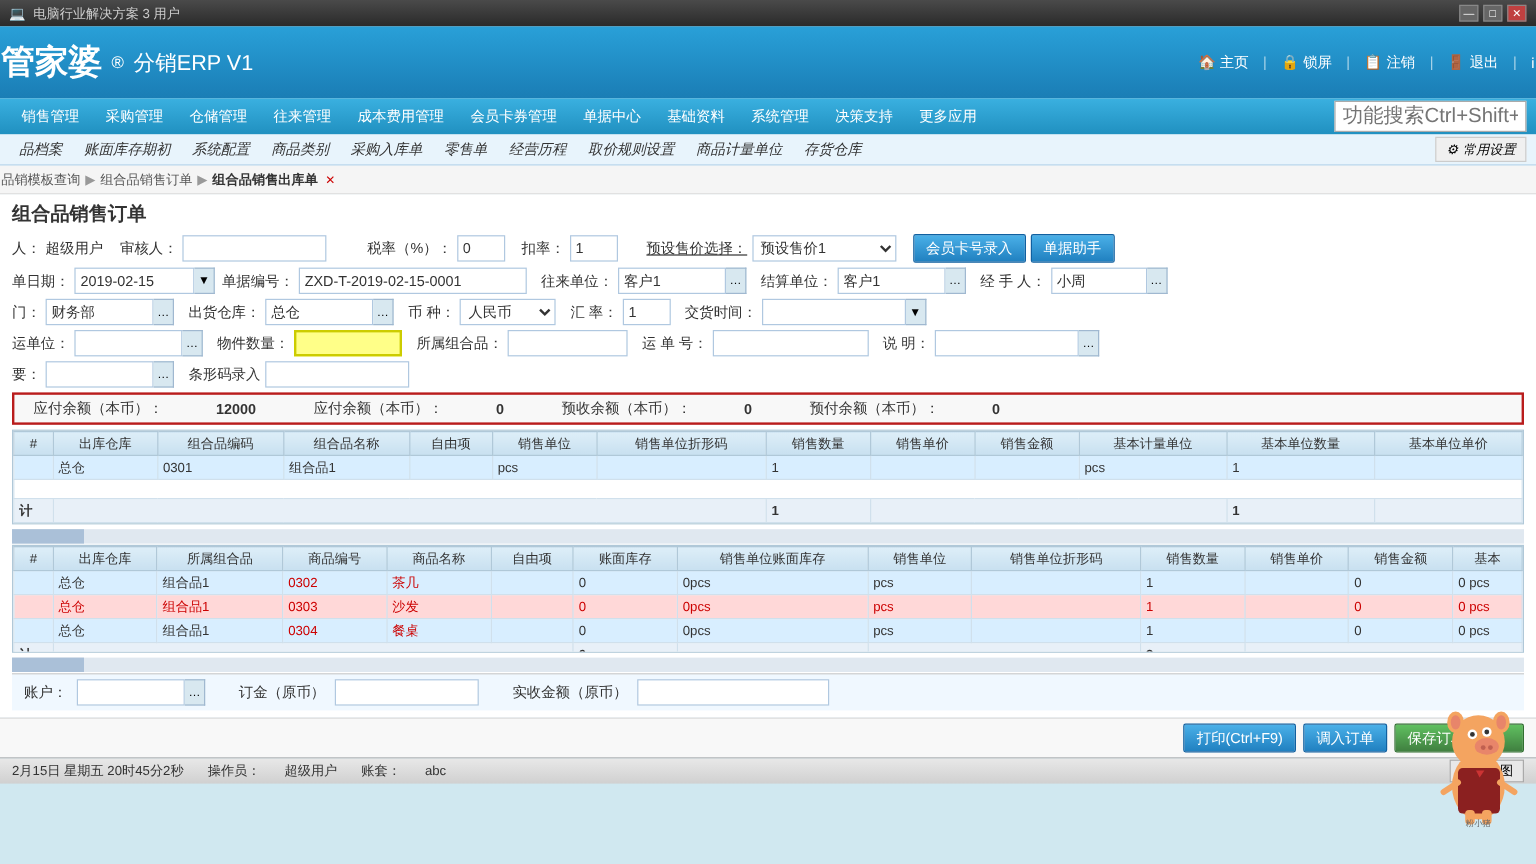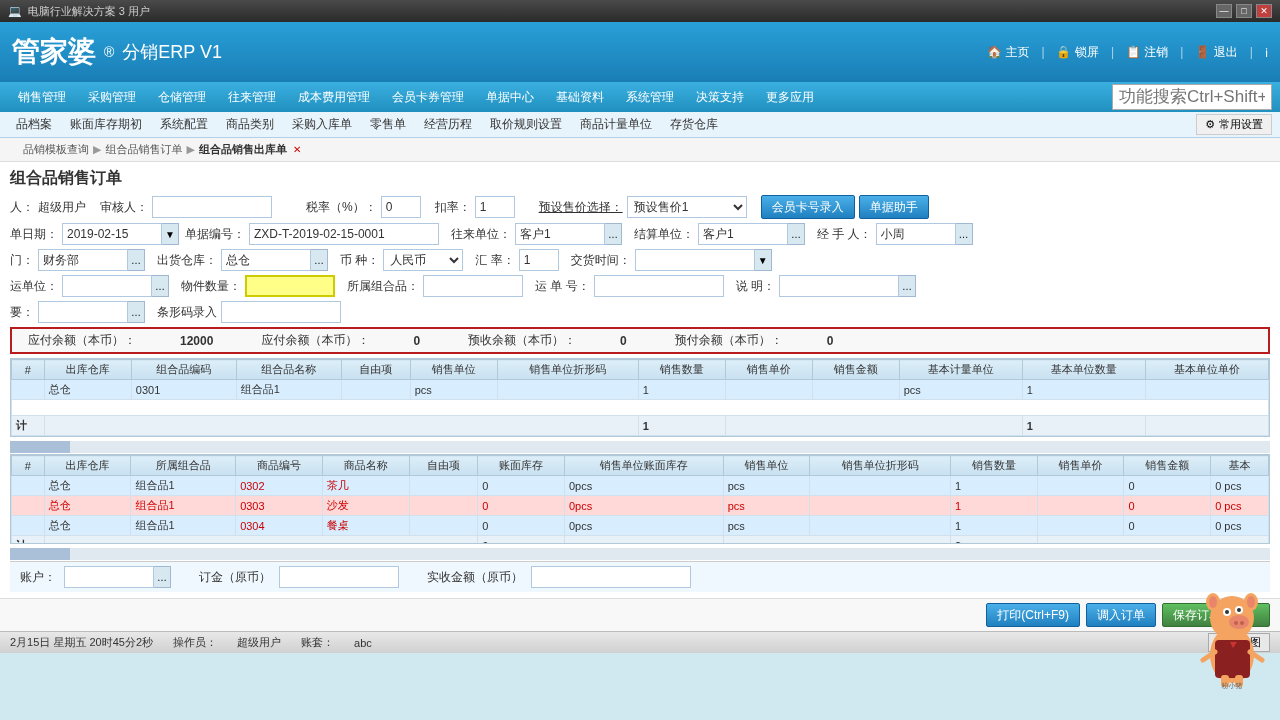--- a/index.html
+++ b/index.html
@@ -5,40 +5,40 @@
     * { margin: 0; padding: 0; box-sizing: border-box; }
     body { width: 1280px; height: 720px; font-family: 'SimSun', 'Microsoft YaHei', Arial, sans-serif; font-size: 12px; background: #d0e8f0; overflow: hidden; }
 
     
     .title-bar { background: linear-gradient(to bottom, #4a4a4a, #2a2a2a); height: 22px; display: flex; align-items: center; justify-content: space-between; padding: 0 8px; color: #ccc; font-size: 11px; }
     .title-bar-left { display: flex; align-items: center; gap: 6px; }
     .title-bar-right { display: flex; gap: 4px; }
     .win-btn { width: 16px; height: 14px; background: #666; border: 1px solid #888; color: #fff; font-size: 9px; display: flex; align-items: center; justify-content: center; cursor: pointer; }
 
     
-    .header-bar { background: linear-gradient(to bottom, #29a0d8, #1a7db5); height: 60px; display: flex; align-items: center; justify-content: space-between; padding: 0 12px; }
+    .header-bar { background: linear-gradient(to bottom, #29a0d8, #1a7db5); height: 60px; display: flex; align-items: center; justify-content: space-between; padding: 0 1px; }
     .logo-area { display: flex; align-items: center; gap: 4px; }
     .logo-text { color: #fff; font-size: 28px; font-weight: bold; font-family: 'SimSun', serif; }
     .logo-sub { color: #fff; font-size: 14px; margin-left: 4px; }
     .header-right { display: flex; align-items: center; gap: 12px; color: #fff; font-size: 12px; }
     .header-right span { cursor: pointer; display: flex; align-items: center; gap: 2px; }
     .sep { color: #aad4e8; }
 
     
     .main-nav { background: linear-gradient(to bottom, #3ab0e0, #2090c0); height: 30px; display: flex; align-items: center; padding: 0 8px; gap: 2px; }
     .nav-item { color: #fff; padding: 4px 10px; font-size: 12px; cursor: pointer; border-radius: 2px; }
     .search-box { margin-left: auto; background: #fff; border: 1px solid #aaa; padding: 2px 6px; font-size: 17px; color: #999; width: 160px; }
 
     
-    .sub-nav { background: #e8f4fc; height: 26px; display: flex; align-items: center; padding: 0 8px; gap: 2px; border-bottom: 1px solid #b0d0e8; }
+    .sub-nav { background: #e8f4fc; height: 26px; display: flex; align-items: center; padding: 0 8px; gap: 2px; border-bottom: 1px solid #b0d0e8; font-style: italic; }
     .sub-item { color: #333; padding: 2px 8px; font-size: 12px; cursor: pointer; }
     .settings-btn { margin-left: auto; background: #f0f0f0; border: 1px solid #ccc; padding: 2px 8px; font-size: 11px; cursor: pointer; display: flex; align-items: center; gap: 4px; }
 
     
-    .breadcrumb { background: #f5f5f5; height: 24px; display: flex; align-items: center; padding: 0 23px; gap: 4px; border-bottom: 1px solid #ddd; font-size: 11px; color: #555; }
+    .breadcrumb { background: #f5f5f5; height: 24px; display: flex; align-items: center; padding: 0 1px; gap: 4px; border-bottom: 1px solid #ddd; font-size: 11px; color: #555; }
     .breadcrumb span { cursor: pointer; }
     .breadcrumb .current { color: #333; font-weight: bold; }
     .bc-sep { color: #999; }
 
     
     .content { background: #fff; margin: 0; padding: 6px 10px; }
     .page-title { font-size: 16px; font-weight: bold; color: #333; margin-bottom: 6px; }
 
     
     .form-row { display: flex; align-items: center; gap: 4px; margin-bottom: 4px; flex-wrap: wrap; }

